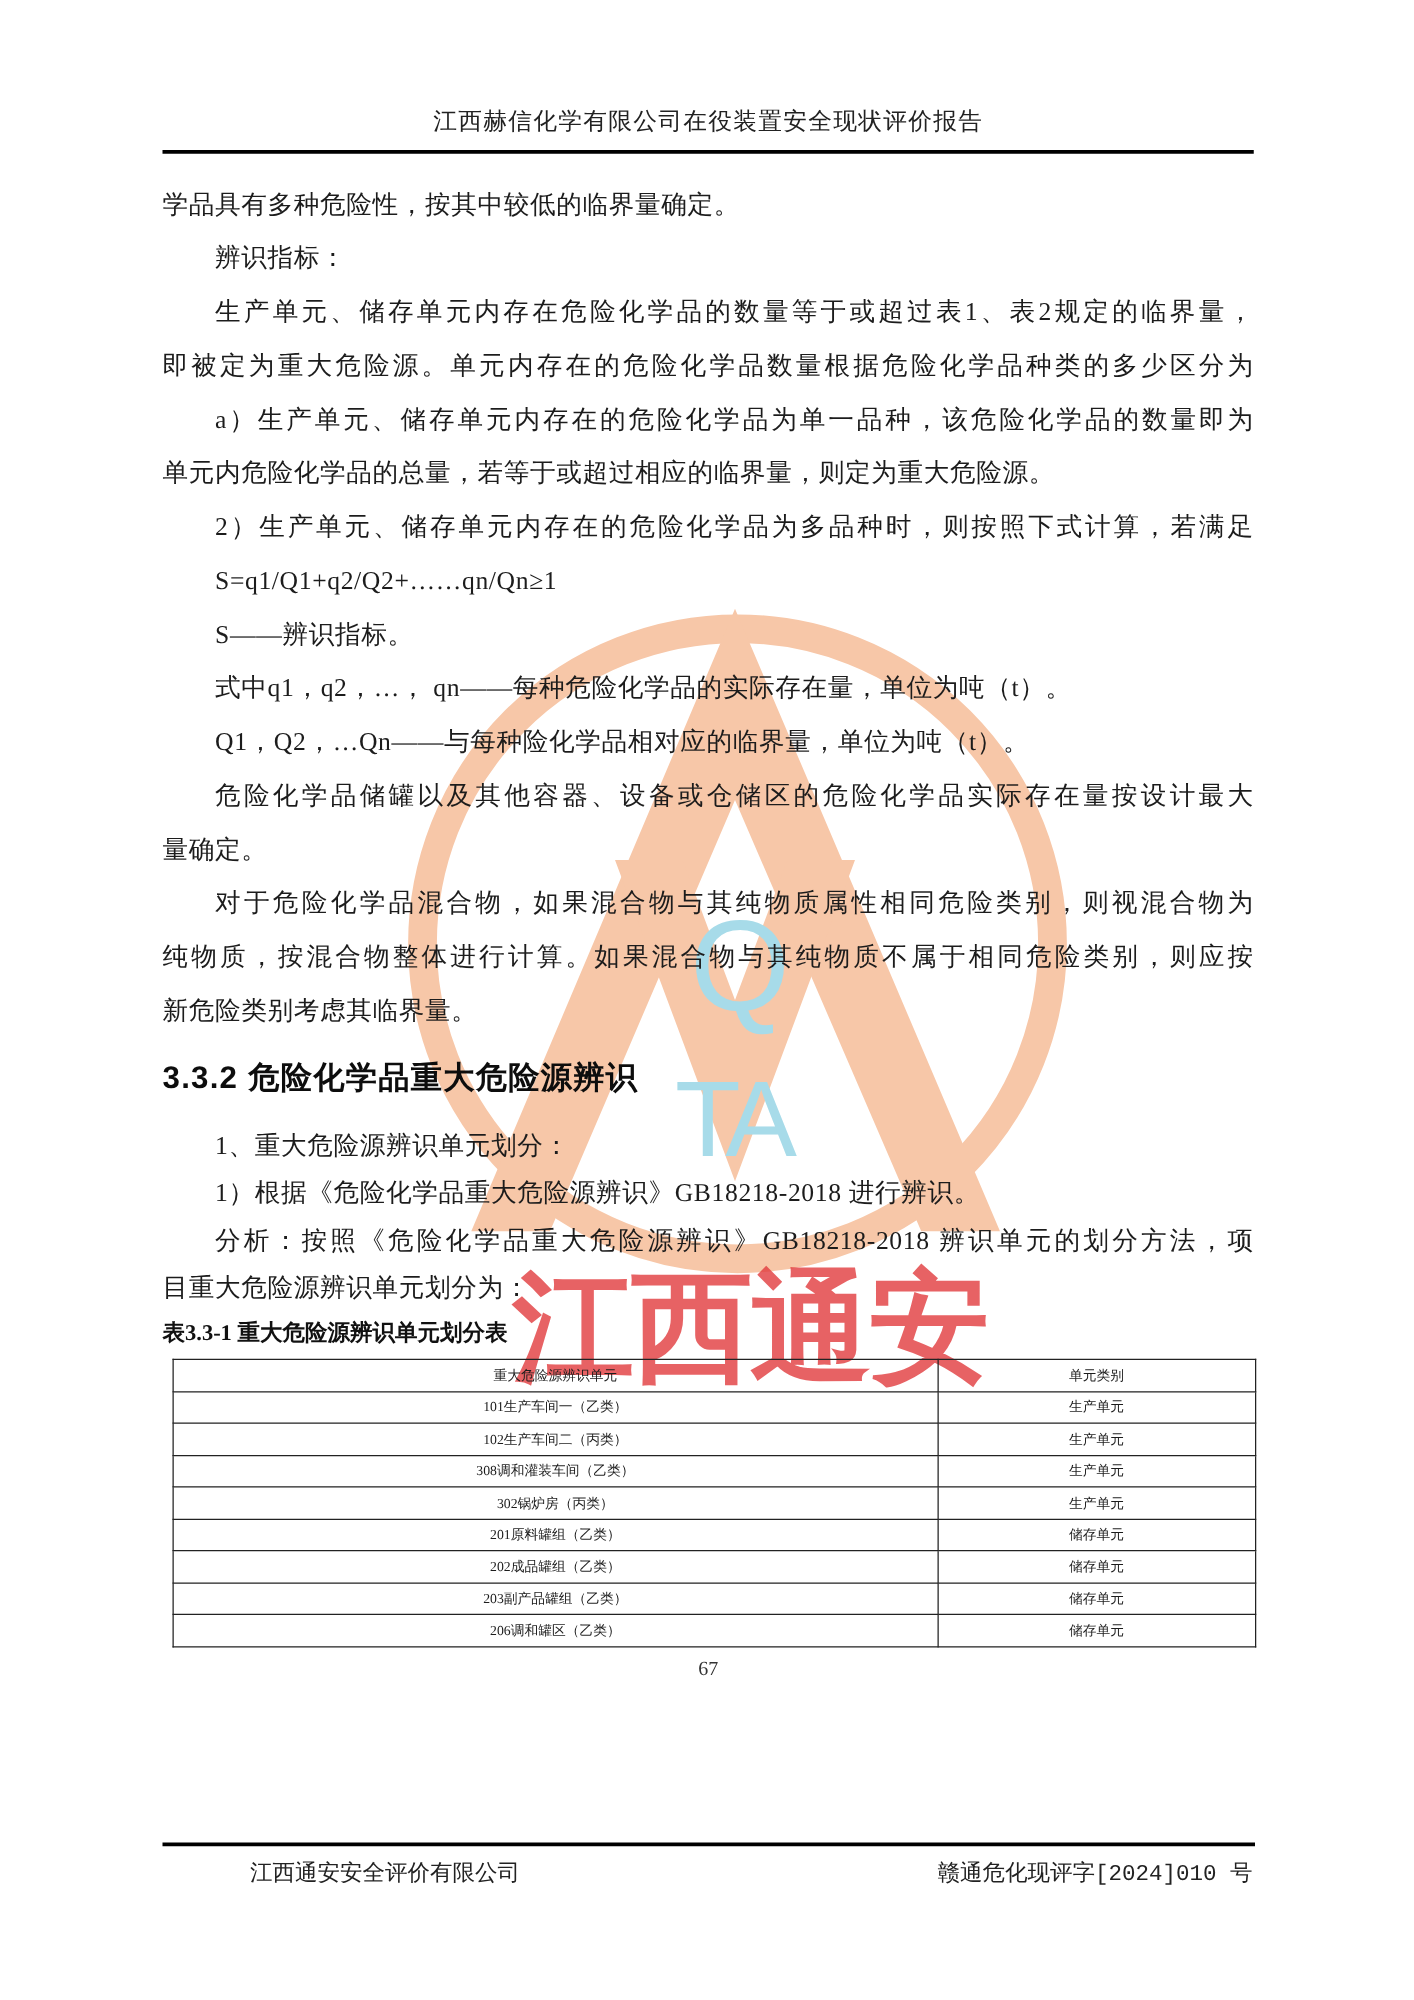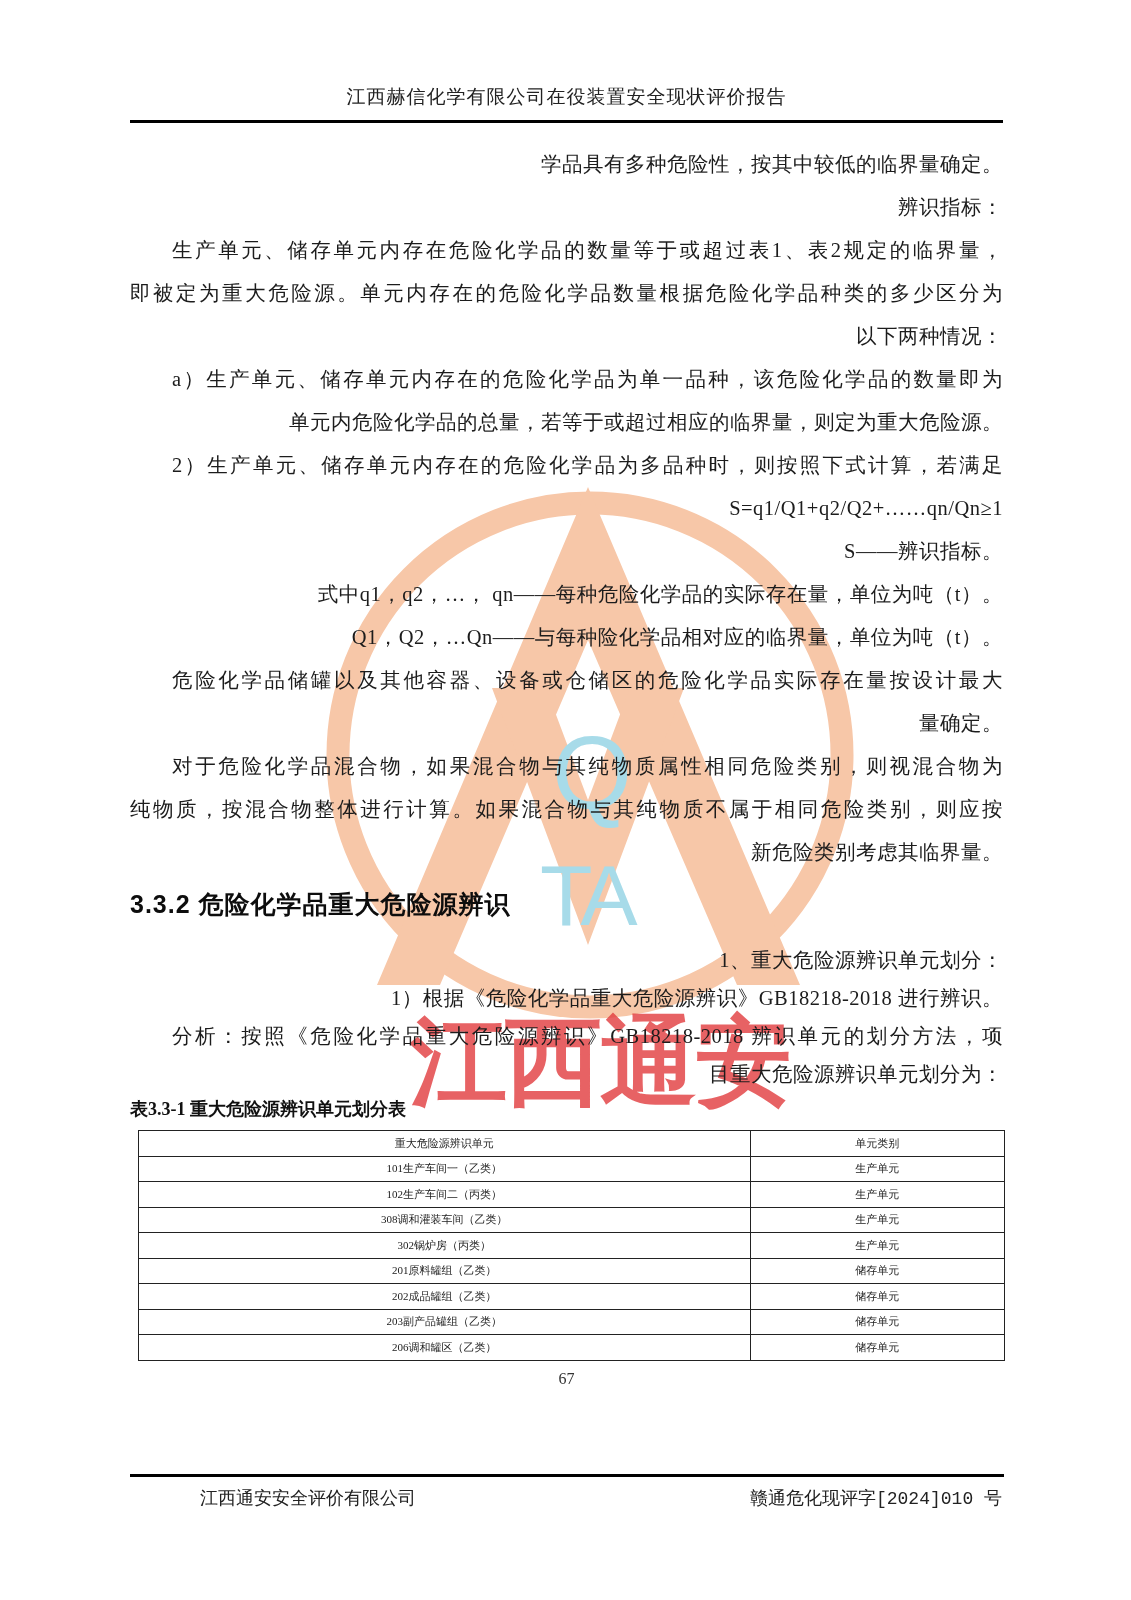--- a/index.html
+++ b/index.html
@@ -23,21 +23,21 @@
   
   .content{position:absolute;left:130px;top:0;width:873px;z-index:2;}
   .doc-header{
     padding-top:84px;text-align:center;
     font-size:19px;letter-spacing:1px;color:#222;
   }
   .header-rule{border:none;border-top:3px solid #000;margin:10px 0 0 0;}
   
   .block1 .bl{height:43px;line-height:43px;}
   .block2 .bl{height:38px;line-height:38px;}
-  .bl{font-size:20.5px;white-space:nowrap;letter-spacing:.5px;text-align:right;}
+  .bl{font-size:20.5px;white-space:nowrap;letter-spacing:.5px;}
   .bl.ind{padding-left:42px;}
   .bl.j{white-space:normal;text-align:justify;text-align-last:justify;}
   .block1{margin-top:20px;}
   .block2{margin-top:20px;}
   .sec-heading{
     margin:14px 0 18px 0;
     font-family:"Liberation Sans","DejaVu Sans",sans-serif;
     font-weight:bold;font-size:25px;color:#0d0d0d;letter-spacing:1px;
   }
   
@@ -85,21 +85,20 @@
   <div class="content">
 
     <div class="doc-header">江西赫信化学有限公司在役装置安全现状评价报告</div>
     <hr class="header-rule">
 
     <div class="block1" id="block1">
         <div class="bl">学品具有多种危险性，按其中较低的临界量确定。</div>
         <div class="bl ind">辨识指标：</div>
         <div class="bl ind j">生产单元、储存单元内存在危险化学品的数量等于或超过表1、表2规定的临界量，</div>
         <div class="bl j">即被定为重大危险源。单元内存在的危险化学品数量根据危险化学品种类的多少区分为</div>
-        <div class="bl">以下两种情况：</div>
         <div class="bl ind j">a）生产单元、储存单元内存在的危险化学品为单一品种，该危险化学品的数量即为</div>
         <div class="bl">单元内危险化学品的总量，若等于或超过相应的临界量，则定为重大危险源。</div>
         <div class="bl ind j">2）生产单元、储存单元内存在的危险化学品为多品种时，则按照下式计算，若满足</div>
         <div class="bl ind">S=q1/Q1+q2/Q2+……qn/Qn≥1</div>
         <div class="bl ind">S——辨识指标。</div>
         <div class="bl ind">式中q1，q2，…， qn——每种危险化学品的实际存在量，单位为吨（t）。</div>
         <div class="bl ind">Q1，Q2，…Qn——与每种险化学品相对应的临界量，单位为吨（t）。</div>
         <div class="bl ind j">危险化学品储罐以及其他容器、设备或仓储区的危险化学品实际存在量按设计最大</div>
         <div class="bl">量确定。</div>
         <div class="bl ind j">对于危险化学品混合物，如果混合物与其纯物质属性相同危险类别，则视混合物为</div>

